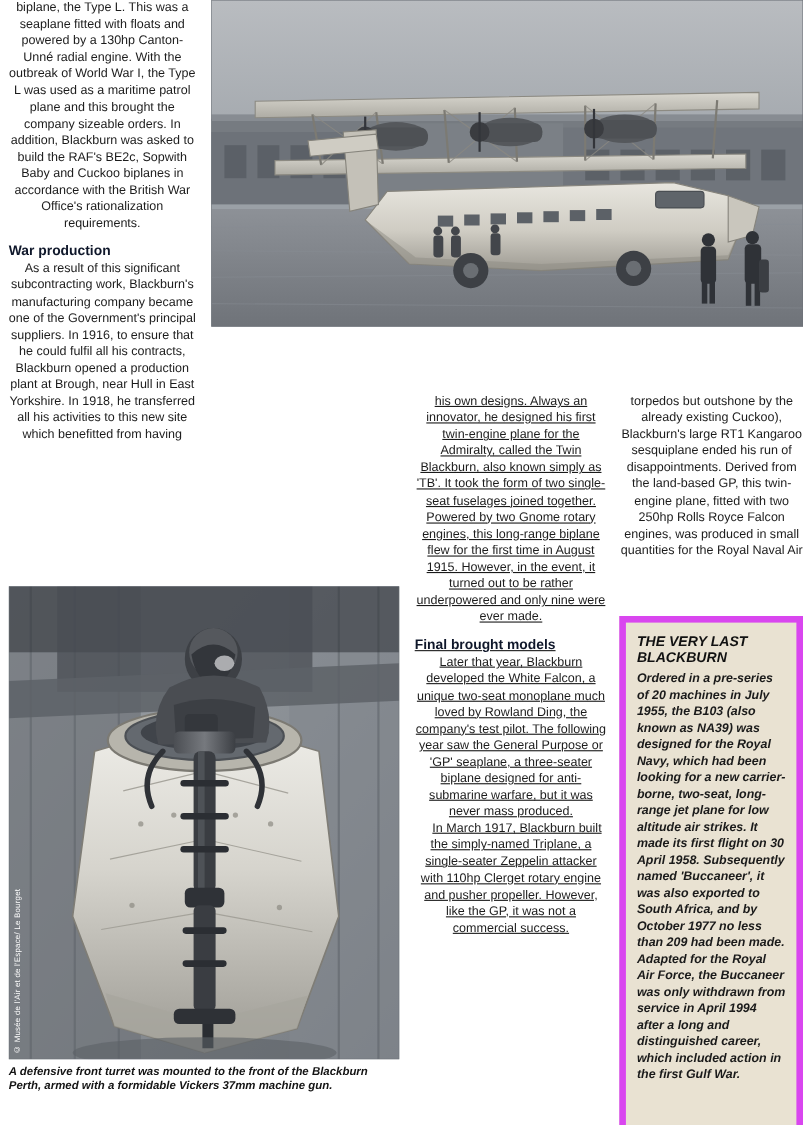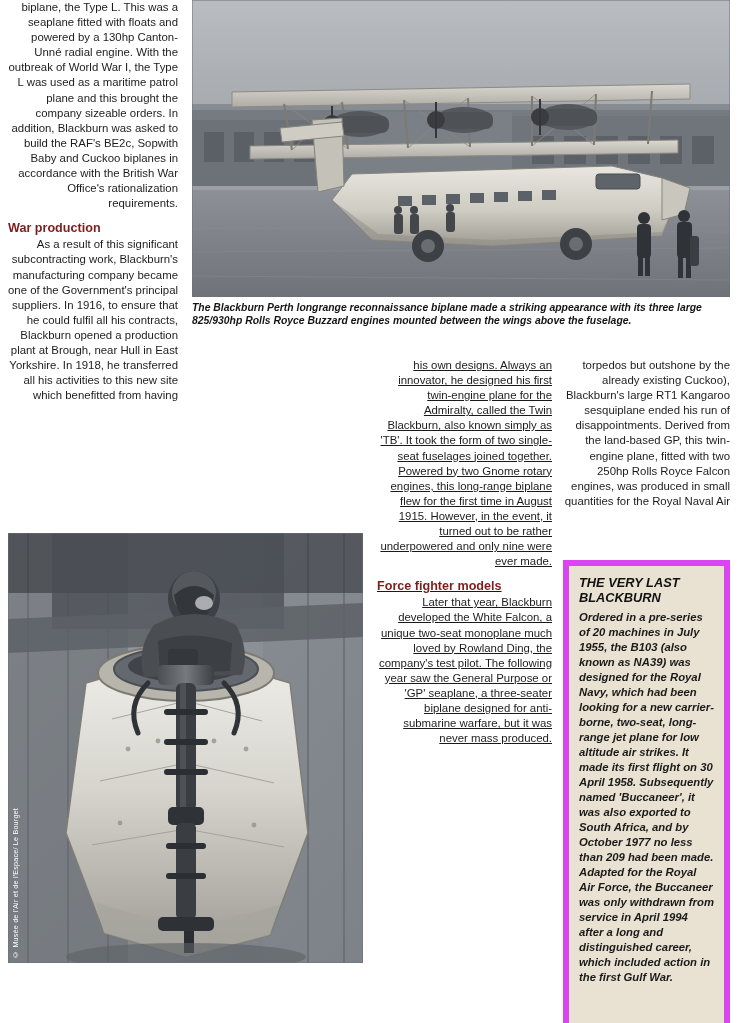--- a/index.html
+++ b/index.html
@@ -18,33 +18,33 @@
   .page {
     position: relative;
     width: 738px;
     height: 1023px;
   }
 
   
   .body-text {
     font-size: 11.4px;
     line-height: 15.1px;
-    text-align: right;
+    text-align: center;
     color: #1c1c1c;
   }
   .body-text p {
     margin: 0;
   }
   .body-text p.indent {
     text-indent: 11px;
   }
   .section-head {
     font-size: 12.6px;
     font-weight: bold;
-    color: #7f1d1d;
+    color: #0f172a;
     margin: 0 0 1px 0;
     line-height: 15px;
   }
   .gap-above {
     margin-top: 10px;
   }
 
   
   .col-top-left {
     position: absolute;
@@ -305,30 +305,30 @@
       </g>
 
       <g fill="#3b3e43">
         <rect x="498" y="236" width="9" height="30" rx="3"></rect>
         <rect x="538" y="232" width="0" height="0"></rect>
       </g>
       <rect x="0" y="0" width="538" height="297" fill="none" stroke="#6d7279" stroke-width="1"></rect>
     </svg>
   </div>
 
-  <div class="caption caption-top">The Blackburn Perth longrange reconnaissance biplane made a striking appearance with its three large 825/930hp Rolls Royce Buzzard engines mounted between the wings above the fuselage.</div>
 
   <div class="col-a body-text">
   </div>
 
   <div class="col-b">
     <div class="body-text">his own designs. Always an innovator, he designed his first twin-engine plane for the Admiralty, called the Twin Blackburn, also known simply as 'TB'. It took the form of two single-seat fuselages joined together. Powered by two Gnome rotary engines, this long-range biplane flew for the first time in August 1915. However, in the event, it turned out to be rather underpowered and only nine were ever made.</div>
-    <div class="section-head gap-above">Force fighter models</div>
+    <div class="section-head gap-above">Final brought models</div>
     <div class="body-text">
       <p>Later that year, Blackburn developed the White Falcon, a unique two-seat monoplane much loved by Rowland Ding, the company's test pilot. The following year saw the General Purpose or 'GP' seaplane, a three-seater biplane designed for anti-submarine warfare, but it was never mass produced.</p>
+      <p class="indent">In March 1917, Blackburn built the simply-named Triplane, a single-seater Zeppelin attacker with 110hp Clerget rotary engine and pusher propeller. However, like the GP, it was not a commercial success.</p>
     </div>
   </div>
 
   <div class="col-c body-text">
     <p>torpedos but outshone by the already existing Cuckoo), Blackburn's large RT1 Kangaroo sesquiplane ended his run of disappointments. Derived from the land-based GP, this twin-engine plane, fitted with two 250hp Rolls Royce Falcon engines, was produced in small quantities for the Royal Naval Air</p>
   </div>
 
   <div class="photo-bottom">
     <svg width="355" height="430" viewBox="0 0 355 430" preserveAspectRatio="none">
       <defs>
@@ -417,19 +417,20 @@
         <path d="M140 150 q-22 22 -10 50"></path>
         <path d="M216 150 q22 22 10 50"></path>
       </g>
 
       <ellipse cx="178" cy="424" rx="120" ry="14" fill="#5c6066" opacity="0.6"></ellipse>
       <rect x="0" y="0" width="355" height="430" fill="none" stroke="#6d7279" stroke-width="1"></rect>
     </svg>
     <div class="photo-credit">© Musée de l'Air et de l'Espace/ Le Bourget</div>
   </div>
 
+  <div class="caption caption-bottom">A defensive front turret was mounted to the front of the Blackburn Perth, armed with a formidable Vickers 37mm machine gun.</div>
 
   <div class="sidebar-box">
     <div class="sidebar-title">THE VERY LAST BLACKBURN</div>
     <div class="sidebar-body">Ordered in a pre-series of 20 machines in July 1955, the B103 (also known as NA39) was designed for the Royal Navy, which had been looking for a new carrier-borne, two-seat, long-range jet plane for low altitude air strikes. It made its first flight on 30 April 1958. Subsequently named 'Buccaneer', it was also exported to South Africa, and by October 1977 no less than 209 had been made. Adapted for the Royal Air Force, the Buccaneer was only withdrawn from service in April 1994 after a long and distinguished career, which included action in the first Gulf War.</div>
   </div>
 
 </div>
 
 </body></html>

